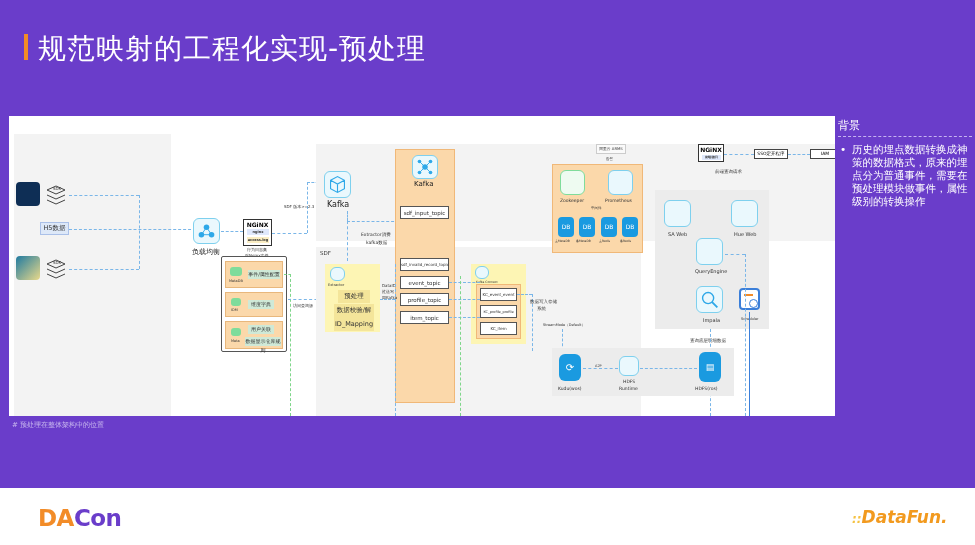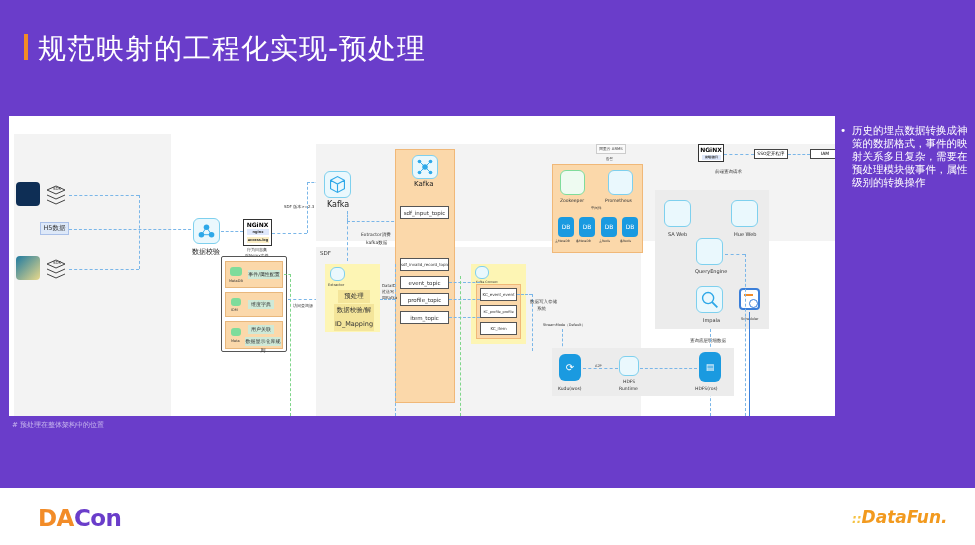--- a/index.html
+++ b/index.html
@@ -71,21 +71,21 @@
     <div class="dash" style="left:130px;top:79px;height:74px;border-left-width:1px;"></div>
 
     <div class="icon-box" style="left:184px;top:102px;width:27px;height:26px;">
       <svg viewBox="0 0 27 26">
           <circle cx="13.5" cy="9" r="3" fill="#2ea8e8"></circle>
           <circle cx="8" cy="17" r="3" fill="#2ea8e8"></circle>
           <circle cx="19" cy="17" r="3" fill="#2ea8e8"></circle>
           <path d="M13.5 9 L8 17 L19 17 Z" fill="none" stroke="#2ea8e8"></path>
         </svg>
     </div>
-    <div class="lbl-big" style="left:183px;top:131px;font-size:7px;">数据校验</div>
+    <div class="lbl-big" style="left:183px;top:131px;font-size:7px;">负载均衡</div>
     <div class="dash" style="left:212px;top:115px;width:22px;border-top-width:1px;"></div>
 
     <div class="nginx" style="left:234px;top:103px;width:29px;height:27px;">
       <div style="line-height:9px;">NGiNX</div>
       <div class="chip" style="left:3px;top:9px;width:22px;height:6px;line-height:6px;font-size:3.5px;background:#dfe8fb;">nginx</div>
       <div class="chip" style="left:3px;top:17px;width:22px;height:6px;line-height:6px;font-size:3.5px;background:#fbeec4;">access.log</div>
     </div>
     <div class="lbl" style="left:238px;top:131px;font-size:4px;">行为日志集</div>
     <div class="lbl" style="left:236px;top:137px;font-size:4px;">群Nginx文件</div>
     <div class="dash" style="left:263px;top:117px;width:35px;border-top-width:1px;"></div>
@@ -245,24 +245,25 @@
     <div class="lbl" style="left:614px;top:263px;font-size:4.5px;">HDFS</div>
     <div class="lbl" style="left:610px;top:270px;font-size:4.5px;">Runtime</div>
     <div class="dash" style="left:631px;top:252px;width:57px;border-top-width:1px;"></div>
     <div class="db" style="left:690px;top:236px;width:22px;height:30px;border-radius:6px;line-height:30px;font-size:9px;">▤</div>
     <div class="lbl" style="left:686px;top:270px;font-size:4.5px;">HDFS(ros)</div>
   </div>
 
   <div class="caption"># 预处理在整体架构中的位置</div>
 
   <div class="side">
+    <h3>背景</h3>
     <ul>
     </ul>
     <ul>
-      <li>历史的埋点数据转换成神策的数据格式，事件的映射关系多且复杂，需要在预处理模块做事件，属性级别的转换操作</li>
+      <li>历史的埋点数据转换成神策的数据格式，原来的埋点分为普通事件，需要在预处理模块做事件，属性级别的转换操作</li>
     </ul>
   </div>
 </div>
 
 <div class="footer"></div>
 <div class="dacon">
   <span class="da">DA</span><span class="con">Con</span>
 </div>
 <div class="datafun">
   <span class="dots">::</span><span>DataFun.</span>

